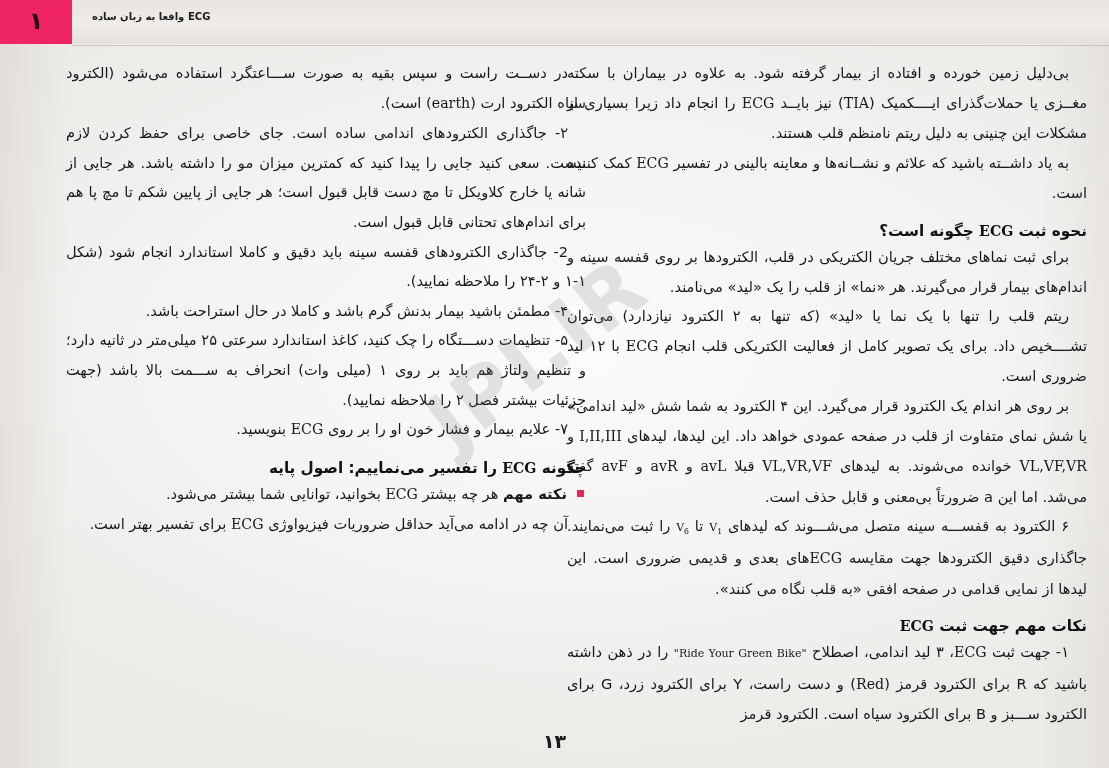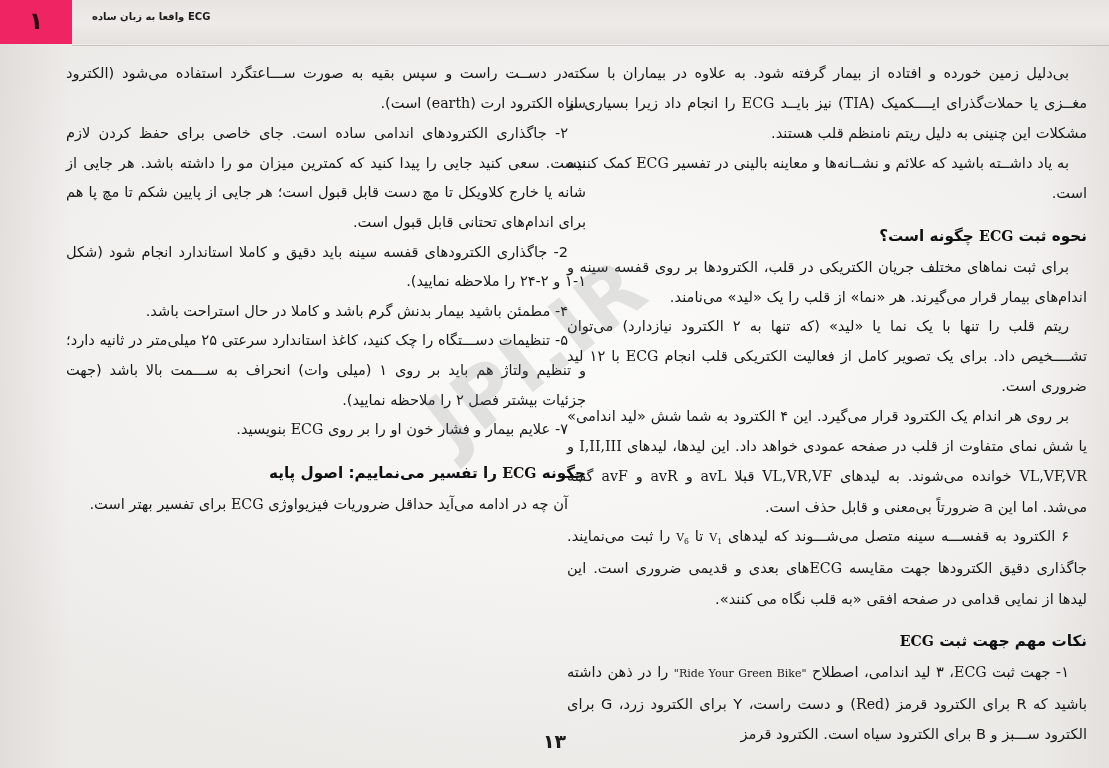--- a/index.html
+++ b/index.html
@@ -120,21 +120,21 @@
   #col-left  { left: 22px; margin-left: 44px;  }
 
   .para {
     margin: 0 0 0 0;
     text-indent: 18px;
   }
 
   .sec-heading {
     font-weight: 700;
     font-size: 15.2px;
-    line-height: 30px;
+    line-height: 20px;
     margin: 13px 0 1px 0;
     text-indent: 0;
     text-align: right;
     text-align-last: right;
     color: #101113;
   }
 
   .latin {
     direction: ltr;
     unicode-bidi: isolate;
@@ -231,20 +231,21 @@
         <div class="para">۱- جهت ثبت <span class="latin">ECG</span>، ۳ لید اندامی، اصطلاح <span class="latin-b">"Ride Your Green Bike"</span> را در ذهن داشته باشید که R برای الکترود قرمز (<span class="latin">Red</span>) و دست راست، Y برای الکترود زرد، G برای الکترود ســـبز و B برای الکترود سیاه است. الکترود قرمز</div>
       </div>
     <div class="col" id="col-left">
         <div class="para">در دســت راست و سپس بقیه به صورت ســـاعتگرد استفاده می‌شود (الکترود سیاه الکترود ارت (<span class="latin">earth</span>) است).</div>
         <div class="para">۲- جاگذاری الکترودهای اندامی ساده است. جای خاصی برای حفظ کردن لازم نیست. سعی کنید جایی را پیدا کنید که کمترین میزان مو را داشته باشد. هر جایی  از شانه یا خارج کلاویکل تا مچ دست قابل قبول است؛ هر جایی از پایین شکم تا مچ پا هم برای اندام‌های تحتانی قابل قبول است.</div>
         <div class="para">2- جاگذاری الکترودهای قفسه سینه باید دقیق و کاملا استاندارد انجام شود (شکل ۱-۱ و ۲-۲۴ را ملاحظه نمایید).</div>
         <div class="para">۴- مطمئن باشید بیمار بدنش گرم باشد و کاملا در حال استراحت باشد.</div>
         <div class="para">۵- تنظیمات دســـتگاه را چک کنید، کاغذ استاندارد سرعتی ۲۵ میلی‌متر در ثانیه دارد؛ و تنظیم ولتاژ هم باید بر روی ۱ (میلی وات) انحراف به ســـمت بالا باشد (جهت جزئیات بیشتر فصل ۲ را ملاحظه نمایید).</div>
         <div class="para">۷- علایم بیمار و فشار خون او را بر روی <span class="latin">ECG</span> بنویسید.</div>
         <div class="sec-heading">چگونه <span class="latin">ECG</span> را تفسیر می‌نماییم: اصول پایه</div>
+        <div class="para bullet-row"><span class="bullet-mark" style="background: rgb(232, 38, 94);"></span><span class="bold-lead">نکته مهم</span><span> هر چه بیشتر <span class="latin">ECG</span> بخوانید، توانایی شما بیشتر می‌شود.</span></div>
         <div class="para">آن چه در ادامه می‌آید حداقل ضروریات فیزیواوژی <span class="latin">ECG</span> برای تفسیر بهتر است.</div>
       </div>
   </div>
 
   <div id="watermark">JPI.IR</div>
 
   <div id="folio">۱۳</div>
 
 </div>
 

